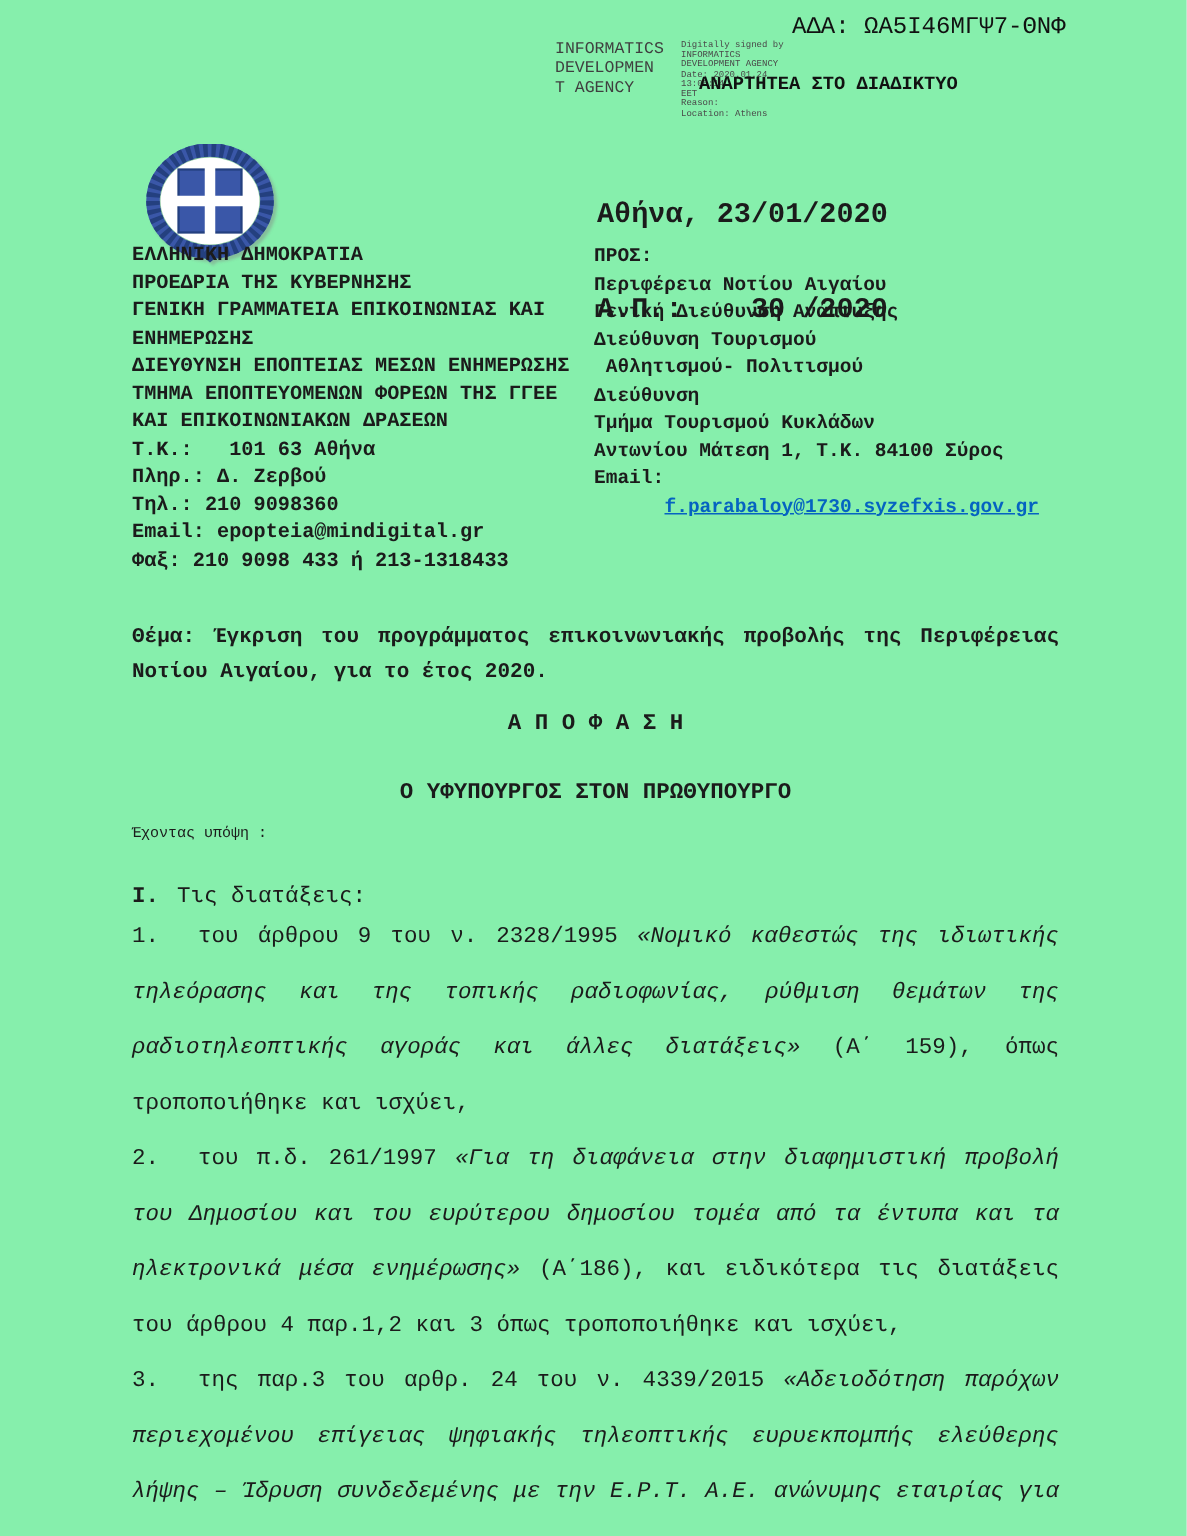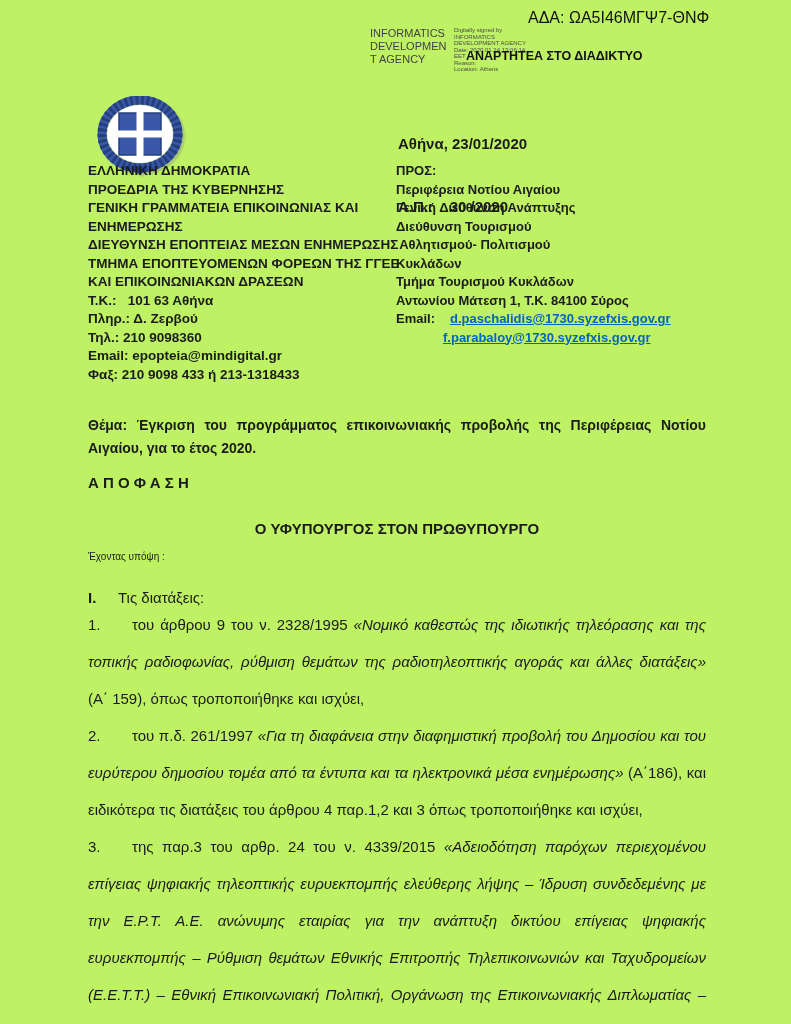--- a/index.html
+++ b/index.html
@@ -1,44 +1,44 @@
 <!DOCTYPE html>
 <html><head>
 <meta charset="utf-8">
 <style>
   html,body{margin:0;padding:0;background:#e8e8e8;}
   .page{
     position:relative;width:791px;height:1024px;margin:0 auto;
-    background:#bef264;overflow:hidden;
-    font-family:Liberation Sans, sans-serif;color:#1b1b1b;
+    background:#86efac;overflow:hidden;
+    font-family:Liberation Mono, monospace;color:#1b1b1b;
   }
   
   .ada{position:absolute;left:528px;top:9px;font-size:16px;color:#111;white-space:pre;}
   .stamp{position:absolute;left:370px;top:27px;display:flex;}
   .stamp-agency{font-size:11px;line-height:13px;color:#3f3f3f;white-space:pre-line;width:82px;}
   .stamp-details{font-size:6px;line-height:6.5px;color:#4a4a4a;white-space:pre-line;width:88px;margin-left:2px;}
   .anartitea{position:absolute;left:466px;top:49px;font-size:12.5px;font-weight:bold;color:#111;white-space:pre;}
   
   .emblem{position:absolute;left:94px;top:96px;width:92px;height:80px;}
   .emblem svg{filter:drop-shadow(2px 2px 1px rgba(130,130,130,.45));}
   
-  .dateline{position:absolute;left:398px;top:91px;font-size:15px;font-weight:bold;line-height:21px;white-space:pre;}
+  .dateline{position:absolute;left:398px;top:91px;font-size:19px;font-weight:bold;line-height:21px;white-space:pre;}
   
   .sender{position:absolute;left:88px;top:162px;font-size:13.5px;font-weight:bold;line-height:18.5px;}
   .sender div{white-space:pre;}
   .recipient{position:absolute;left:396px;top:162px;font-size:13px;font-weight:bold;line-height:18.5px;}
   .recipient div{white-space:pre;}
   .email-row{display:flex;gap:11px;}
   .email-row .lbl{margin-right:4px;}
   .email-row.indent{padding-left:47px;}
   a.link{color:#0563C1;text-decoration:underline;font-weight:bold;cursor:pointer;}
   
   .subject{position:absolute;left:88px;top:414px;width:618px;font-size:14px;font-weight:bold;line-height:23px;text-align:justify;}
   
-  .decision-title{position:absolute;left:88px;top:474px;width:618px;font-size:15px;font-weight:bold;white-space:pre;}
+  .decision-title{position:absolute;left:88px;top:474px;width:618px;text-align:center;font-size:15px;font-weight:bold;white-space:pre;}
   .decision-subtitle{position:absolute;left:88px;top:520px;width:618px;text-align:center;font-size:15px;font-weight:bold;}
   .preamble{position:absolute;left:88px;top:551px;font-size:10px;}
   .section-head{position:absolute;left:88px;top:589px;font-size:15px;}
   .sec-num{display:inline-block;width:30px;font-weight:bold;}
   
   .paras{position:absolute;left:88px;top:606px;width:618px;}
   .paras p{margin:0;font-size:15px;line-height:37px;text-align:justify;}
   .paras .num{display:inline-block;width:44px;}
 </style>
 </head>
@@ -94,26 +94,25 @@
     <div>Email: epopteia@mindigital.gr</div>
     <div>Φαξ: 210 9098 433 ή 213-1318433</div>
   </div>
 
   <div class="recipient">
     <div>ΠΡΟΣ:</div>
     <div>Περιφέρεια Νοτίου Αιγαίου</div>
     <div>Γενική Διεύθυνση Ανάπτυξης</div>
     <div>Διεύθυνση Τουρισμού</div>
     <div> Αθλητισμού- Πολιτισμού</div>
-    <div>Κυκλάδων</div>
+    <div>Διεύθυνση</div>
     <div>Τμήμα Τουρισμού Κυκλάδων</div>
     <div>Αντωνίου Μάτεση 1, Τ.Κ. 84100 Σύρος</div>
     <div class="email-row">
       <span class="lbl">Email:</span>
-      <a class="link">d.paschalidis@1730.syzefxis.gov.gr</a>
     </div>
     <div class="email-row indent">
       <a class="link">f.parabaloy@1730.syzefxis.gov.gr</a>
     </div>
   </div>
 
   <div class="subject">Θέμα: Έγκριση του προγράμματος επικοινωνιακής προβολής της Περιφέρειας Νοτίου Αιγαίου,  για το έτος 2020.</div>
 
   <div class="decision-title">Α Π Ο Φ Α Σ Η</div>
   <div class="decision-subtitle">Ο ΥΦΥΠΟΥΡΓΟΣ ΣΤΟΝ ΠΡΩΘΥΠΟΥΡΓΟ</div>

